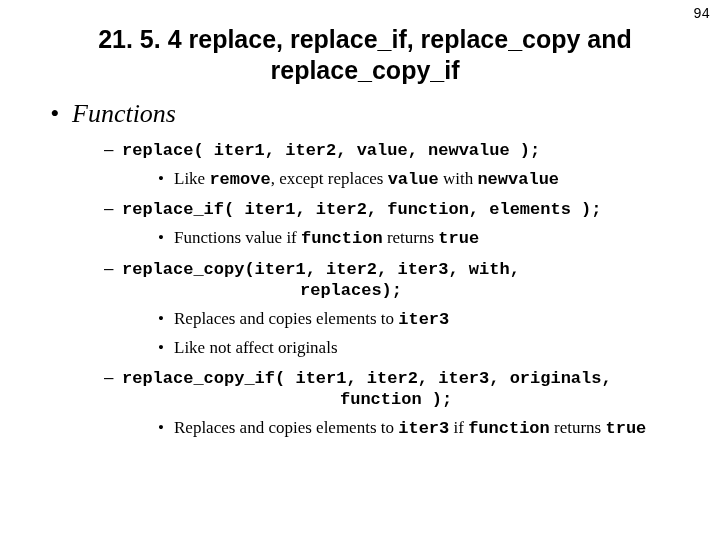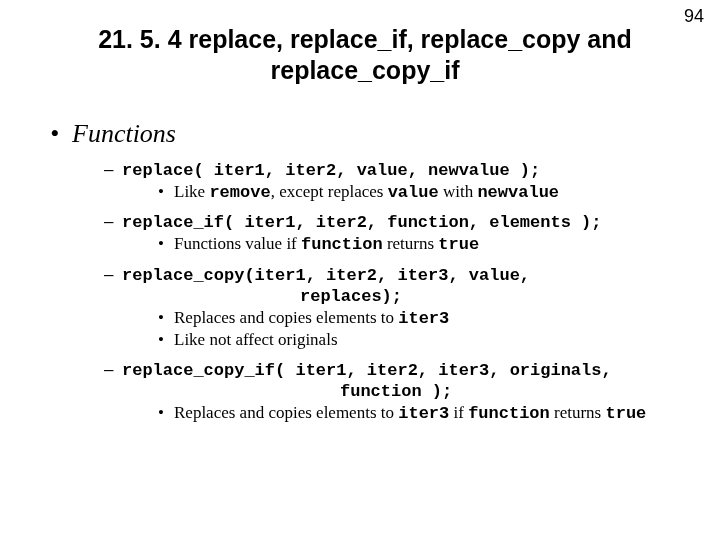--- a/index.html
+++ b/index.html
@@ -8,30 +8,30 @@
     height: 540px;
     background: #fff;
     font-family: "Times New Roman", Times, serif;
     color: #000;
     position: relative;
     padding: 24px 40px 24px 50px;
   }
   .pageno {
     position: absolute;
     top: 6px;
-    right: 16px;
-    font-size: 18px;
-    font-family: Liberation Sans, sans-serif;
+    right: 10px;
+    font-size: 14px;
+    font-family: Liberation Mono, monospace;
   }
   h1.title {
     font-family: Arial, Helvetica, sans-serif;
     font-weight: bold;
     font-size: 25px;
     text-align: center;
-    margin: 0 auto 32px auto;
+    margin: 0 auto 12px auto;
     line-height: 1.25;
     max-width: 560px;
   }
   .lvl1 {
     font-size: 26px;
     margin-bottom: 10px;
     font-style: italic;
   }
   .lvl1 .bullet { display:inline-block; width: 22px; }
   .lvl2 {
@@ -45,21 +45,21 @@
   .lvl2 .dash {
     display: inline-block;
     width: 18px;
     font-family: Arial, sans-serif;
     font-weight: normal;
   }
   .lvl3 {
     font-size: 17px;
     margin-left: 108px;
     line-height: 1.25;
-    margin-top: 0;
+    margin-top: 7px;
   }
   .lvl3 .dot { display:inline-block; width: 16px; }
   .cont {
     font-family: "Courier New", Courier, monospace;
     font-weight: bold;
     font-size: 17px;
     margin-left: 250px;
     line-height: 1.25;
   }
   .mono { font-family: "Courier New", Courier, monospace; font-weight: bold; }
@@ -84,21 +84,21 @@
 </div>
 
 <div class="lvl2">
   <span class="dash">–</span><span>replace_if( iter1, iter2, function, elements );</span>
 </div>
 <div class="lvl3">
   <span class="dot">•</span><span class="serif">Functions value if </span><span class="mono">function</span><span class="serif"> returns </span><span class="mono">true</span>
 </div>
 
 <div class="lvl2">
-  <span class="dash">–</span><span>replace_copy(iter1, iter2, iter3, value,</span>
+  <span class="dash">–</span><span>replace_copy(iter1, iter2, iter3, with,</span>
 </div>
 <div class="cont">replaces);</div>
 <div class="lvl3">
   <span class="dot">•</span><span class="serif">Replaces and copies elements to </span><span class="mono">iter3</span>
 </div>
 <div class="lvl3">
   <span class="dot">•</span><span class="serif">Like not affect originals</span>
 </div>
 
 <div class="lvl2">

